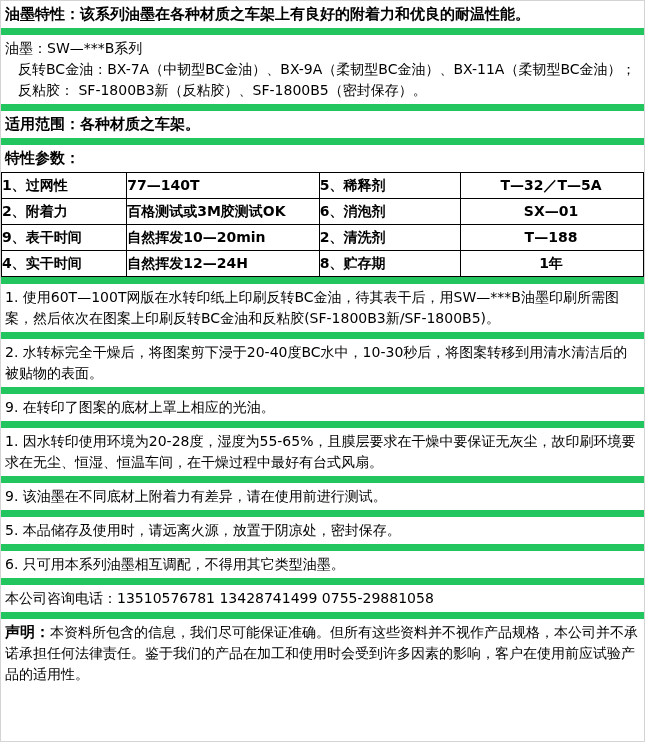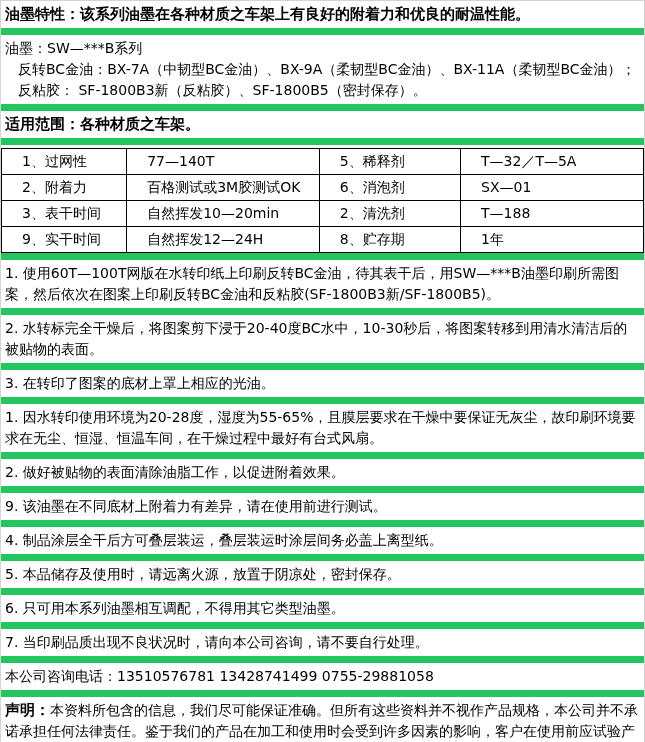--- a/index.html
+++ b/index.html
@@ -28,30 +28,31 @@
   .indent { padding-left: 13px; }
   .param-section { padding: 3px 0 0 0; }
   .param-title { padding: 0 4px 3px 4px; }
   table.params {
     width: 100%;
     border-collapse: collapse;
     table-layout: fixed;
   }
   table.params td {
     border: 1px solid #000000;
-    padding: 2px 2px 2px 20px;
+    padding: 2px 2px 2px 0;
     height: 24px;
     font-size: 14px;
     overflow: hidden;
     white-space: nowrap;
+    font-weight: bold;
   }
   .col1 { width: 19.5%; }
   .col2 { width: 30%; margin-top: 44px; }
   .col3 { width: 22%; }
-  .col4 { width: 28.5%; }
+  .col4 { width: 28.5%; text-align: center; }
   table.params { border-left: none; border-right: none; }
 </style>
 </head>
 <body>
 
 <div class="doc">
 
   <div class="row bold title-row">
     <span>油墨特性：该系列油墨在各种材质之车架上有良好的附着力和优良的耐温性能。</span>
   </div>
@@ -60,61 +61,59 @@
     <div>油墨：SW—***B系列</div>
     <div class="indent">反转BC金油：BX-7A（中韧型BC金油）、BX-9A（柔韧型BC金油）、BX-11A（柔韧型BC金油）；</div>
     <div class="indent">反粘胶： SF-1800B3新（反粘胶）、SF-1800B5（密封保存）。</div>
   </div>
 
   <div class="row bold title-row">
     <span>适用范围：各种材质之车架。</span>
   </div>
 
   <div class="row param-section">
+    <div class="bold title-row param-title">特性参数：</div>
     <table class="params">
       <tbody>
           <tr>
         <td class="col1">1、过网性</td>
         <td class="col2">77—140T</td>
         <td class="col3">5、稀释剂</td>
         <td class="col4">T—32／T—5A</td>
       </tr>
       <tr>
         <td class="col1">2、附着力</td>
         <td class="col2">百格测试或3M胶测试OK</td>
         <td class="col3">6、消泡剂</td>
         <td class="col4">SX—01</td>
       </tr>
       <tr>
-        <td class="col1">3、表干时间</td>
+        <td class="col1">9、表干时间</td>
         <td class="col2">自然挥发10—20min</td>
         <td class="col3">2、清洗剂</td>
         <td class="col4">T—188</td>
       </tr>
       <tr>
-        <td class="col1">9、实干时间</td>
+        <td class="col1">4、实干时间</td>
         <td class="col2">自然挥发12—24H</td>
         <td class="col3">8、贮存期</td>
         <td class="col4">1年</td>
       </tr>
     </tbody>
       </table>
   </div>
 
   <div class="row">1. 使用60T—100T网版在水转印纸上印刷反转BC金油，待其表干后，用SW—***B油墨印刷所需图案，然后依次在图案上印刷反转BC金油和反粘胶(SF-1800B3新/SF-1800B5)。</div>
   <div class="row">2. 水转标完全干燥后，将图案剪下浸于20-40度BC水中，10-30秒后，将图案转移到用清水清洁后的被贴物的表面。</div>
-  <div class="row">3. 在转印了图案的底材上罩上相应的光油。</div>
+  <div class="row">9. 在转印了图案的底材上罩上相应的光油。</div>
 
   <div class="row">1. 因水转印使用环境为20-28度，湿度为55-65%，且膜层要求在干燥中要保证无灰尘，故印刷环境要求在无尘、恒湿、恒温车间，在干燥过程中最好有台式风扇。</div>
-  <div class="row">2. 做好被贴物的表面清除油脂工作，以促进附着效果。</div>
   <div class="row">9. 该油墨在不同底材上附着力有差异，请在使用前进行测试。</div>
-  <div class="row">4. 制品涂层全干后方可叠层装运，叠层装运时涂层间务必盖上离型纸。</div>
   <div class="row">5. 本品储存及使用时，请远离火源，放置于阴凉处，密封保存。</div>
   <div class="row">6. 只可用本系列油墨相互调配，不得用其它类型油墨。</div>
-  <div class="row">7. 当印刷品质出现不良状况时，请向本公司咨询，请不要自行处理。</div>
 
   <div class="row">本公司咨询电话：13510576781 13428741499  0755-29881058</div>
 
   <div class="row">
     <span class="bold title-row">声明：</span><span>本资料所包含的信息，我们尽可能保证准确。但所有这些资料并不视作产品规格，本公司并不承诺承担任何法律责任。鉴于我们的产品在加工和使用时会受到许多因素的影响，客户在使用前应试验产品的适用性。</span>
   </div>
 
 </div>
 
 </body></html>

